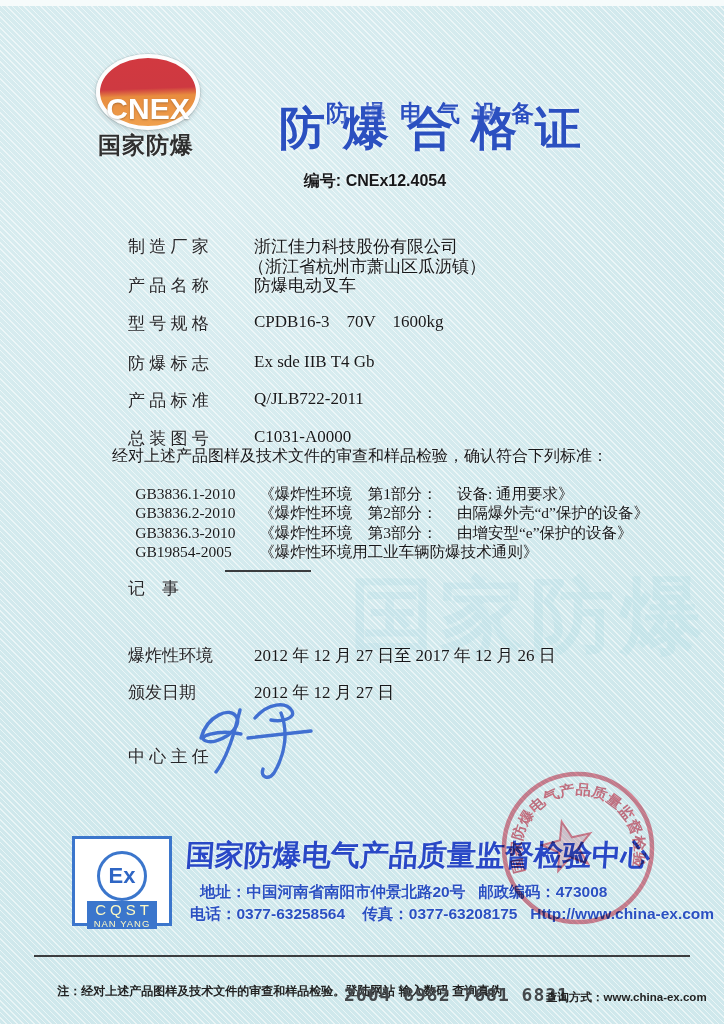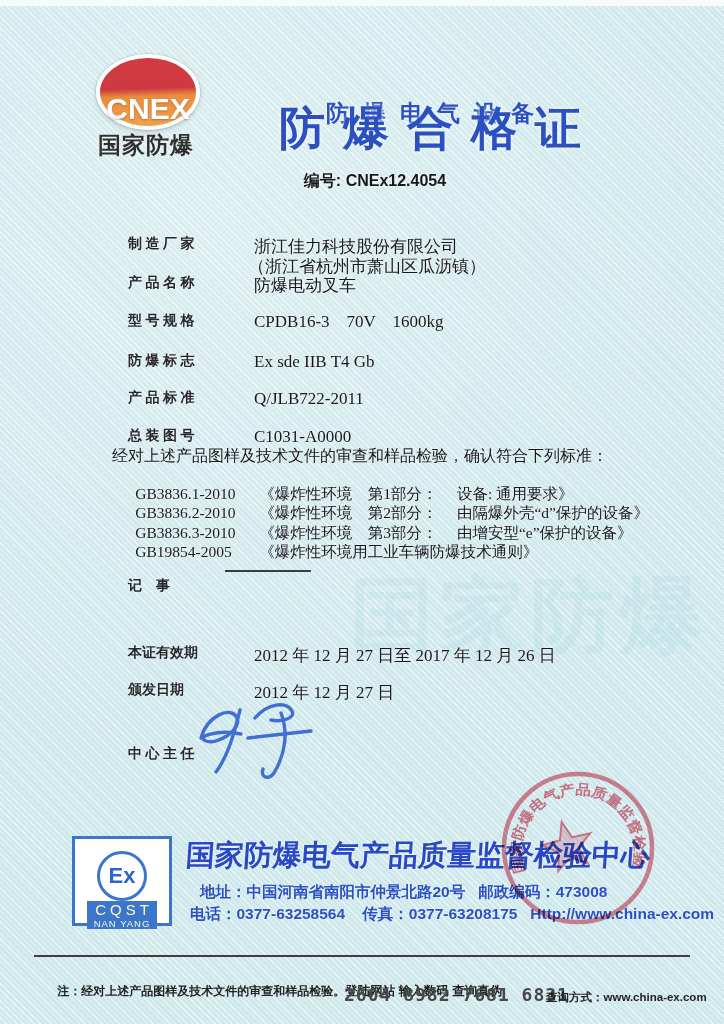--- a/index.html
+++ b/index.html
@@ -32,21 +32,21 @@
     font-family:Liberation Sans, sans-serif;color:#2b50c0;letter-spacing:14px;text-indent:14px;
     text-shadow:0 0 3px rgba(255,255,255,.9);margin-top:36px;}
   .title{left:235px;top:98px;width:390px;text-align:center;font-size:46px;font-weight:bold;
     font-family:"Liberation Sans",sans-serif;color:#2b50c0;letter-spacing:18px;text-indent:18px;
     text-shadow:0 0 4px rgba(255,255,255,.9);}
   .cert-no{left:240px;top:171px;width:270px;text-align:center;font-size:16px;font-weight:bold;
     font-family:"Liberation Sans",sans-serif;color:#17181a;text-shadow:0 0 3px rgba(255,255,255,.9);}
 
   
   .row{position:absolute;left:112px;white-space:pre;text-shadow:0 0 2px rgba(255,255,255,.8);}
-  .lbl{display:inline-block;width:126px;font-size:14px;color:#26272a;font-weight:700;vertical-align:top;}
+  .lbl{display:inline-block;width:126px;font-size:17px;color:#26272a;font-weight:400;vertical-align:top;}
   .val{display:inline-block;font-size:17px;color:#17181a;}
 
   
   .std-intro{left:112px;top:446px;font-size:16px;color:#17181a;font-weight:500;text-shadow:0 0 2px rgba(255,255,255,.8);}
   .std-list{left:112px;top:466px;width:580px;text-shadow:0 0 2px rgba(255,255,255,.8);}
   .std-item{height:19.4px;font-size:15.5px;color:#17181a;white-space:pre;}
   .std-code{display:inline-block;width:124px;}
 
   .record-dash{left:225px;top:570px;width:86px;height:1.6px;background:#3a3c3e;}
 
@@ -141,21 +141,21 @@
       <span class="std-code">GB19854-2005</span><span>《爆炸性环境用工业车辆防爆技术通则》</span>
     </div>
   </div>
 
   <div class="row" style="top:559px">
     <span class="lbl">记　事</span>
   </div>
   <div class="record-dash abs"></div>
 
   <div class="row" style="top:626px">
-    <span class="lbl">本证有效期</span><span class="val">2012 年 12 月 27 日至 2017 年 12 月 26 日</span>
+    <span class="lbl">爆炸性环境</span><span class="val">2012 年 12 月 27 日至 2017 年 12 月 26 日</span>
   </div>
   <div class="row" style="top:663px">
     <span class="lbl">颁发日期</span><span class="val">2012 年 12 月 27 日</span>
   </div>
 
   <div class="row" style="top:727px">
     <span class="lbl">中 心 主 任</span>
   </div>
   <svg class="sig abs" width="160" height="100" viewBox="0 0 160 100">
     <g fill="none" stroke="#3465cf" stroke-width="3.4" stroke-linecap="round" opacity="0.92">

